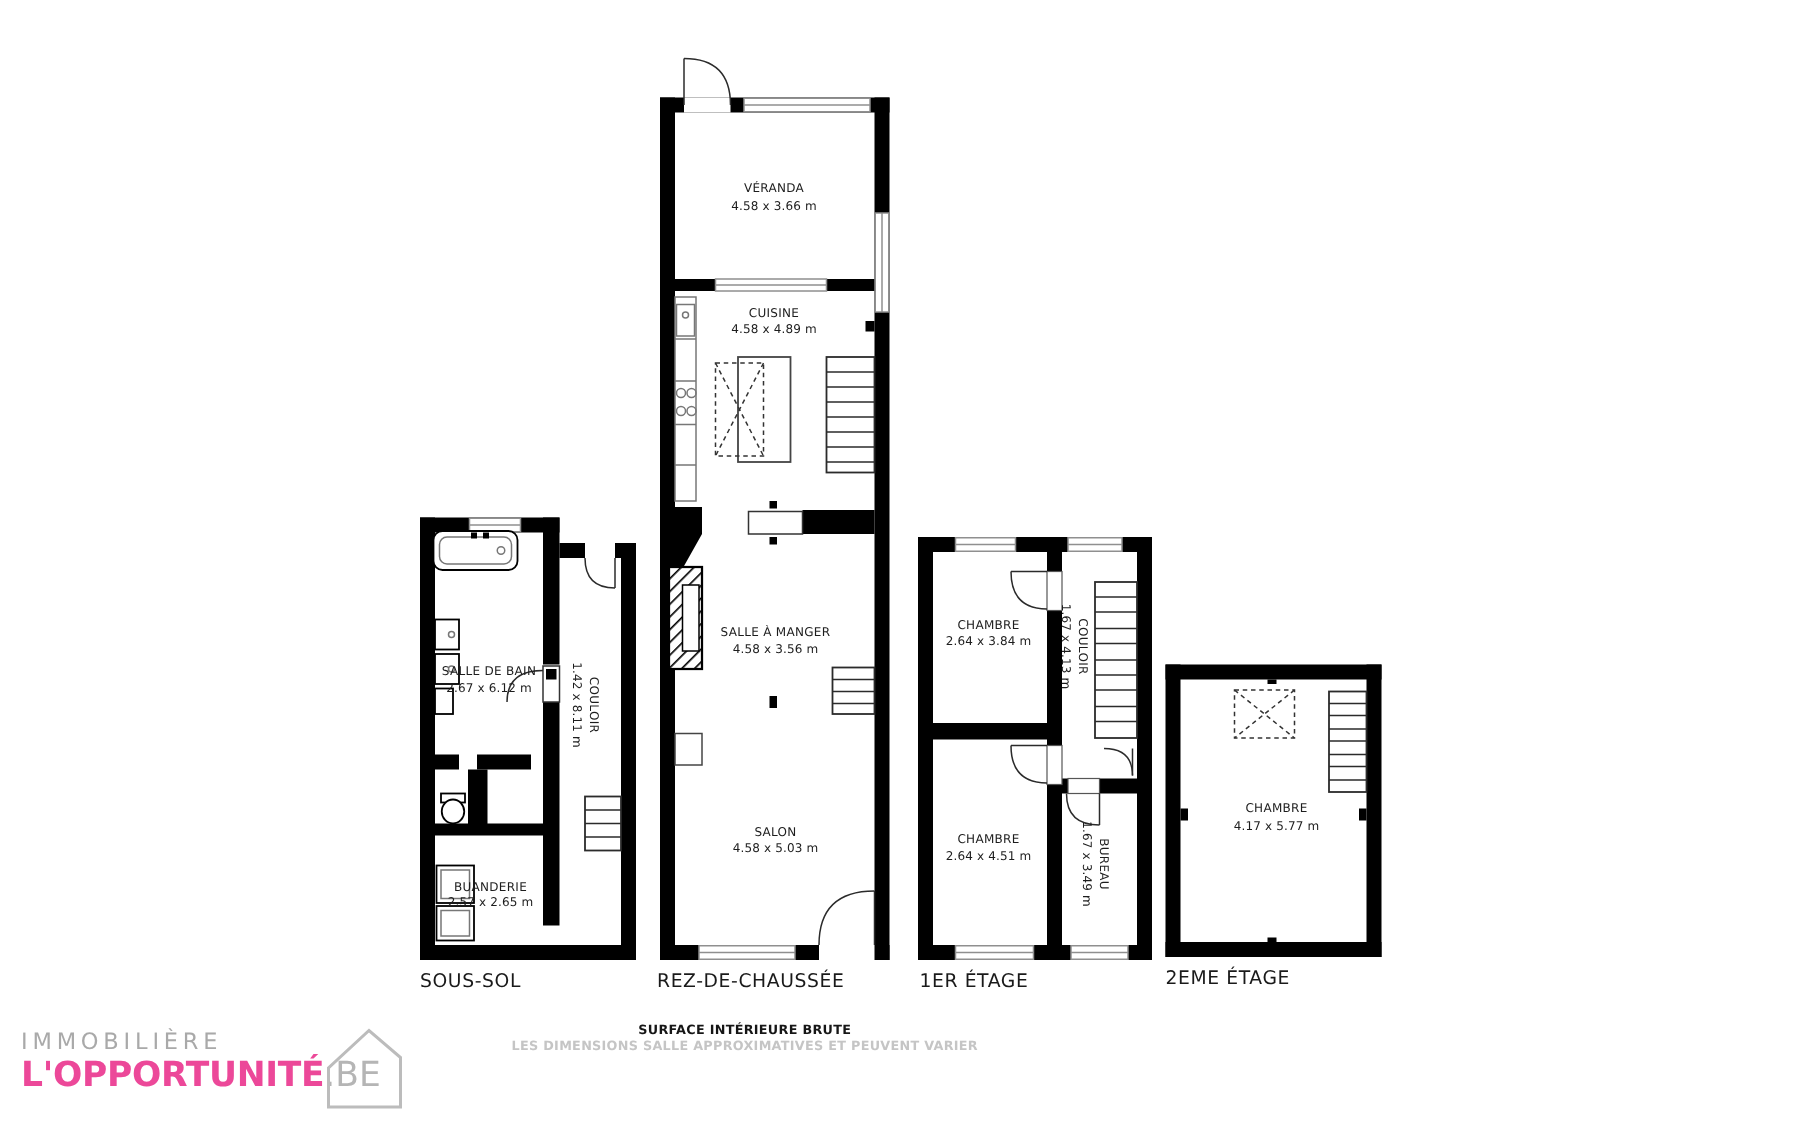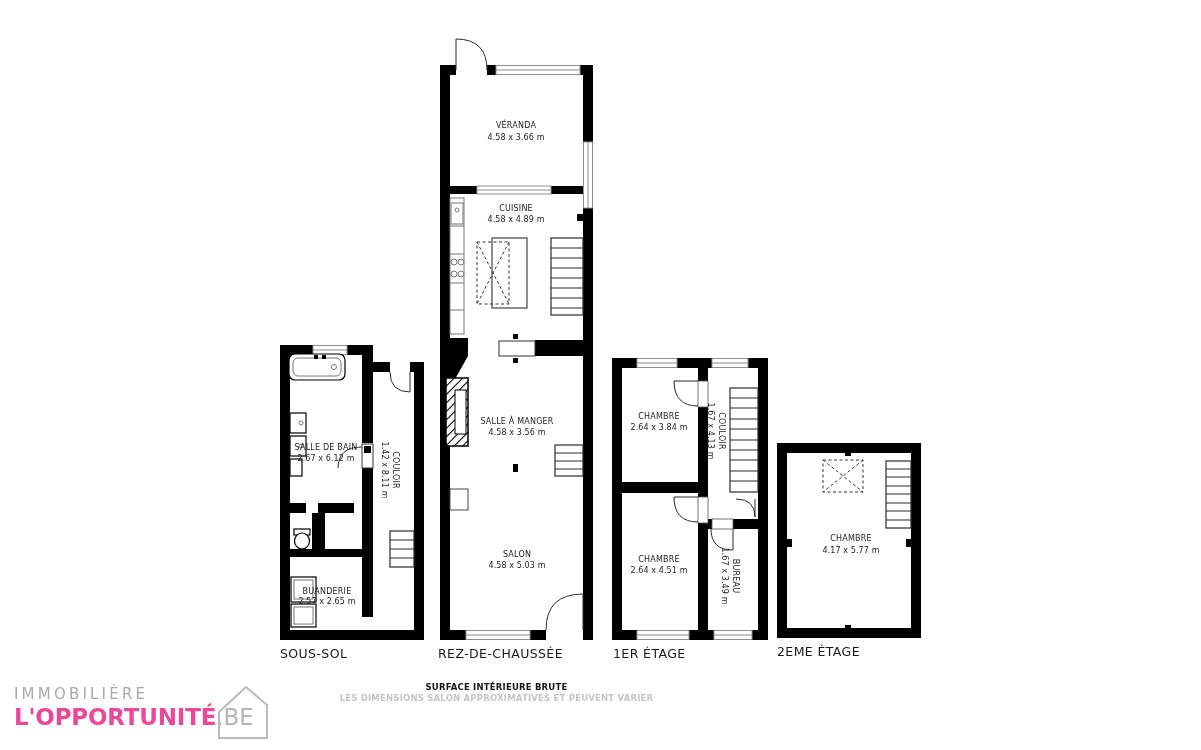--- a/index.html
+++ b/index.html
@@ -325,16 +325,16 @@
     <polygon points="16,59 16,33 43,8 64,26 64,59" fill="none" stroke="#bcbcbc" stroke-width="2"></polygon>
   </svg>
   <div class="line1">IMMOBILIÈRE</div>
   <div class="line2">
     <span class="brand">L'OPPORTUNITÉ</span><span class="tld">.BE</span>
   </div>
 </div>
 
 <div id="summary">
   <div>SURFACE INTÉRIEURE BRUTE</div>
-  <div class="muted">LES DIMENSIONS SALON APPROXIMATIVES ET PEUVENT VARIER</div>
+  <div class="muted">LES DIMENSIONS SALLE APPROXIMATIVES ET PEUVENT VARIER</div>
 </div>
 
 </div>
 
 </body></html>

